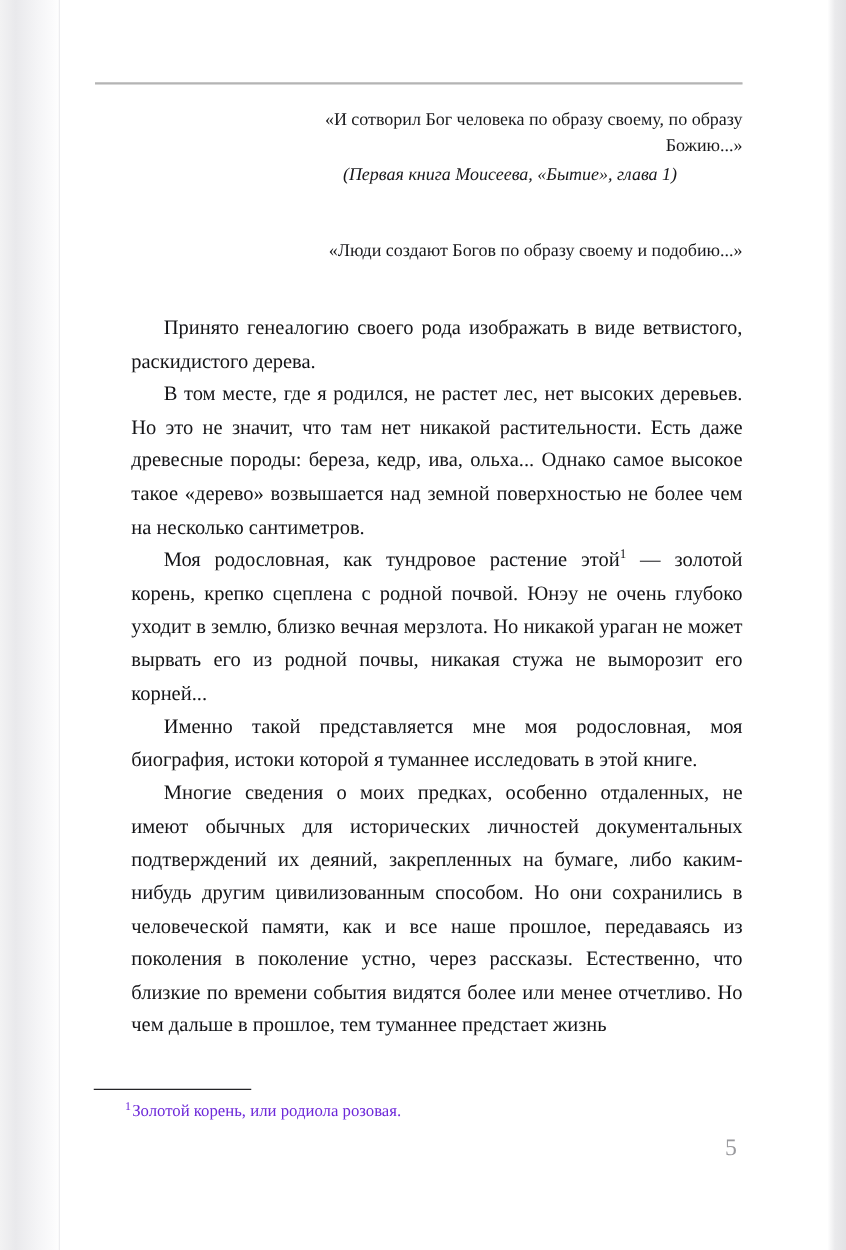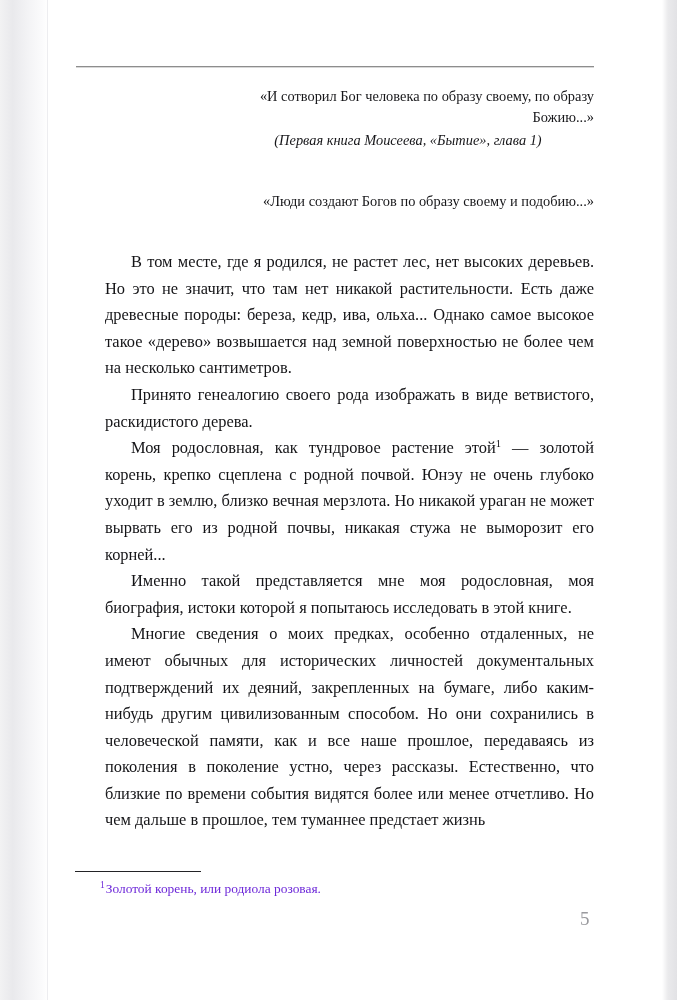--- a/index.html
+++ b/index.html
@@ -187,24 +187,24 @@
     <div class="epigraph">
       <div class="epigraph-text">«И сотворил Бог человека по образу своему, по образу Божию...»</div>
       <div class="epigraph-source">(Первая книга Моисеева, «Бытие», глава 1)</div>
     </div>
     <div class="epigraph">
       <div class="epigraph-text">«Люди создают Богов по образу своему и подобию...»</div>
     </div>
   </div>
 
   <div class="body-text">
+    <p class="body-par">Принято генеалогию своего рода изображать в виде ветвистого, раскидистого дерева.</p>
     <p class="body-par">В том месте, где я родился, не растет лес, нет высоких деревьев. Но это не значит, что там нет никакой растительности. Есть даже древесные породы: береза, кедр, ива, ольха... Однако самое высокое такое «дерево» возвышается над земной поверхностью не более чем на несколько сантиметров.</p>
-    <p class="body-par">Принято генеалогию своего рода изображать в виде ветвистого, раскидистого дерева.</p>
     <p class="body-par"><span>Моя родословная, как тундровое растение этой</span><sup class="fn-ref">1</sup><span> — золотой корень, крепко сцеплена с родной почвой. Юнэу не очень глубоко уходит в землю, близко вечная мерзлота. Но никакой ураган не может вырвать его из родной почвы, никакая стужа не выморозит его корней...</span></p>
-    <p class="body-par">Именно такой представляется мне моя родословная, моя биография, истоки которой я попытаюсь исследовать в этой книге.</p>
+    <p class="body-par">Именно такой представляется мне моя родословная, моя биография, истоки которой я туманнее исследовать в этой книге.</p>
     <p class="body-par">Многие сведения о моих предках, особенно отдаленных, не имеют обычных для исторических личностей документальных подтверждений их деяний, закрепленных на бумаге, либо каким-нибудь другим цивилизованным способом. Но они сохранились в человеческой памяти, как и все наше прошлое, передаваясь из поколения в поколение устно, через рассказы. Естественно, что близкие по времени события видятся более или менее отчетливо. Но чем дальше в прошлое, тем туманнее предстает жизнь</p>
   </div>
 
   <div class="footnote-rule"></div>
   <div class="footnote"><sup class="fn-num">1</sup><span>Золотой корень, или родиола розовая.</span></div>
 
   <div class="page-number">5</div>
 
 </div>
 

